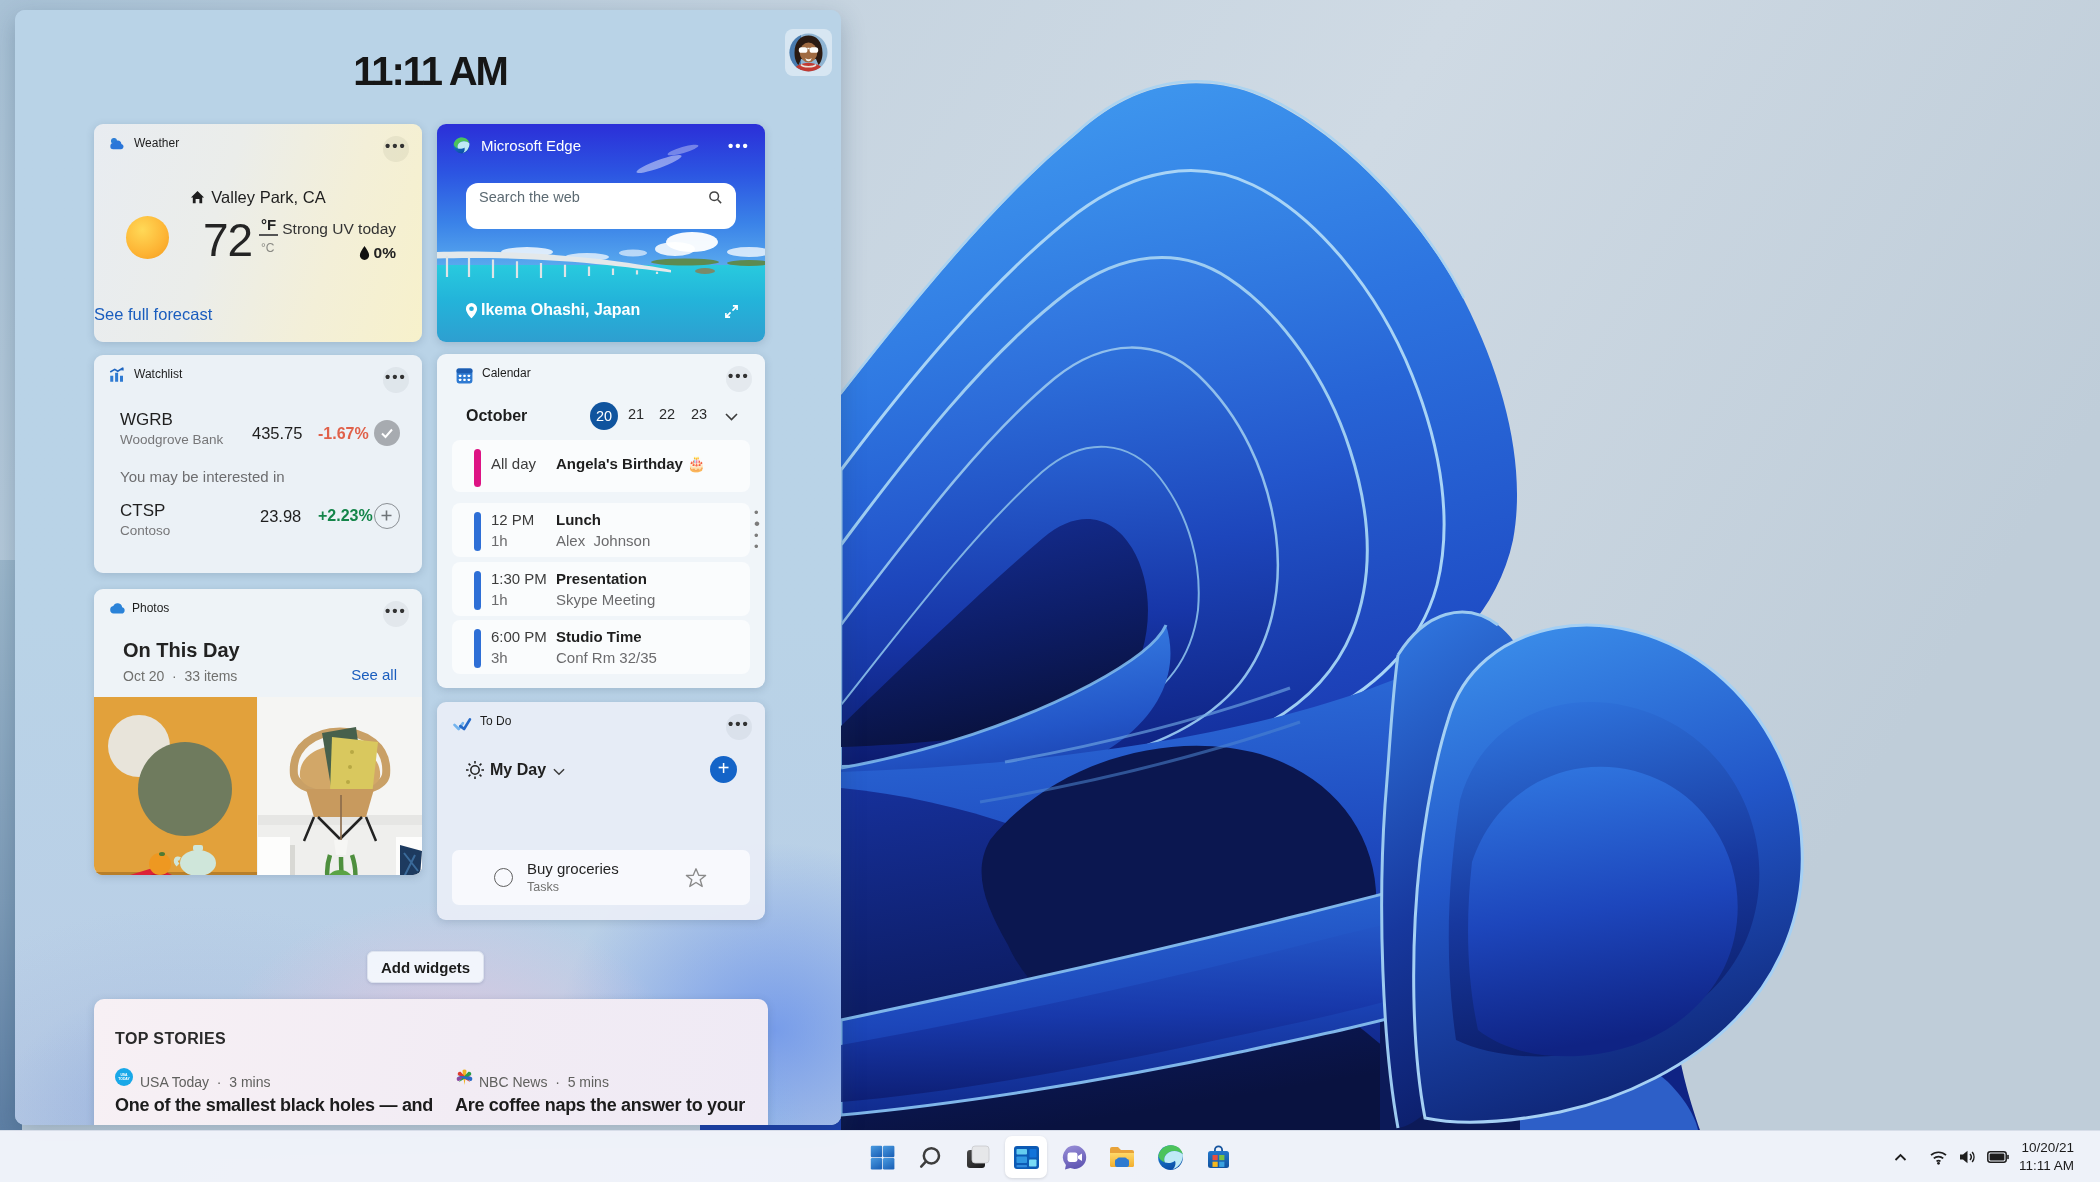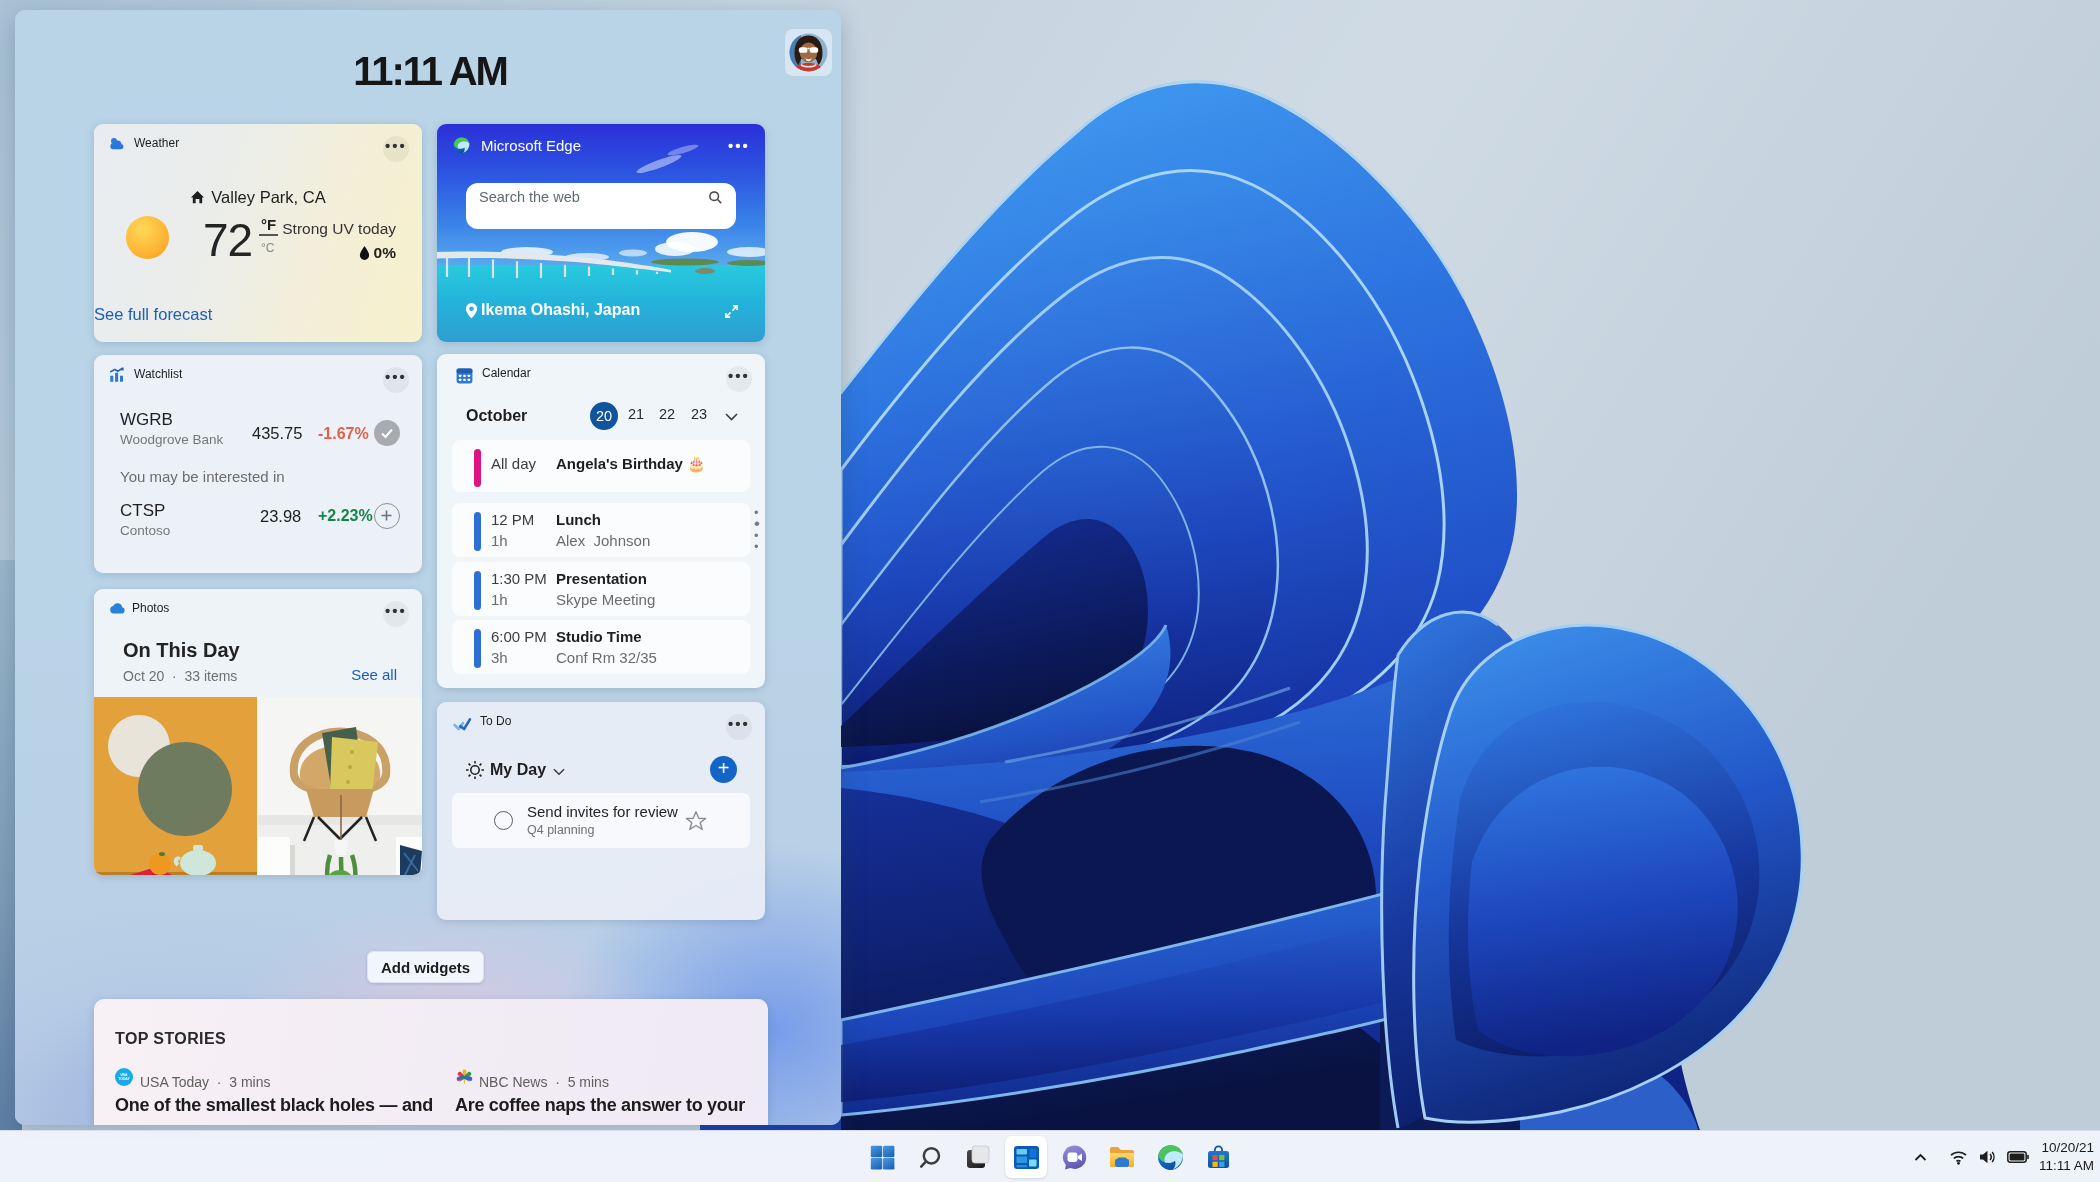--- a/index.html
+++ b/index.html
@@ -2,21 +2,21 @@
 <html><head><meta charset="utf-8"><style>
 html,body{margin:0;padding:0}
 body{width:2100px;height:1182px;overflow:hidden;position:relative;font-family:"Liberation Sans",sans-serif;background:#c6d4df}
 #wall{position:absolute;left:0;top:0;width:2100px;height:1182px}
 
 #taskbar{position:absolute;left:0;top:1130px;width:2100px;height:52px;background:rgba(239,243,250,.97);border-top:1px solid rgba(200,208,222,.6);box-sizing:border-box}
 .ticons{position:absolute;left:858px;top:0;height:52px;display:flex;align-items:center}
 .ticon{width:48px;height:52px;display:flex;align-items:center;justify-content:center;position:relative}
 .thl{position:absolute;left:3px;top:5px;width:42px;height:42px;background:#fff;border-radius:7px;box-shadow:0 1px 3px rgba(0,0,0,.12)}
 .tray{position:absolute;right:0;top:0;height:52px;display:flex;align-items:center}
-.clocktxt{font-size:13.5px;color:#1b1b1b;text-align:right;line-height:1.35;margin:0 6px 0 10px}
+.clocktxt{font-size:13.5px;color:#1b1b1b;text-align:right;line-height:1.35;margin:0 26px 0 10px}
 
 #panel{position:absolute;left:15px;top:10px;width:826px;height:1115px;border-radius:10px;overflow:hidden;
 background:#b9d2e6;box-shadow:0 8px 24px rgba(30,60,90,.28)}
 #panelglow{position:absolute;left:0;top:0;width:100%;height:100%;
 background:
 radial-gradient(340px 250px at 430px 1065px,rgba(233,196,221,.8),rgba(233,196,221,0) 70%),
 radial-gradient(300px 260px at 760px 1020px,rgba(84,130,235,.65),rgba(84,130,235,0) 72%),
 radial-gradient(260px 200px at 600px 1130px,rgba(108,200,240,.55),rgba(108,200,240,0) 75%),
 radial-gradient(500px 380px at 180px 1180px,rgba(150,170,215,.45),rgba(150,170,215,0) 75%),
 radial-gradient(220px 160px at 150px 1100px,rgba(110,150,220,.35),rgba(110,150,220,0) 75%),
@@ -481,24 +481,24 @@
           <path d="M17 17 L19 19"></path>
           <path d="M19 5 L17 7"></path>
           <path d="M5 19 L7 17"></path>
         </g>
       </svg>
 <div class="myday">My Day</div>
 <svg width="12" height="8" viewBox="0 0 13 8" style="position:absolute;left:116px;top:66px">
         <path d="M1 1 L6.5 6.5 L12 1" stroke="#3c3c3c" stroke-width="1.6" fill="none"></path>
       </svg>
 <div class="plus">+</div>
-<div class="task" style="top:91px">
+<div class="task" style="top:148px">
         <div class="ring"></div>
-        <div class="t1">Send invites for review</div>
-        <div class="t2">Q4 planning</div>
+        <div class="t1">Buy groceries</div>
+        <div class="t2">Tasks</div>
 <svg width="22" height="21" viewBox="0 0 24 23" style="position:absolute;right:43px;top:17px">
           <path d="M12 2 L15 9 L22.5 9.3 L16.6 14 L18.8 21.3 L12 17 L5.2 21.3 L7.4 14 L1.5 9.3 L9 9 Z" fill="none" stroke="#8a8a8a" stroke-width="1.5" stroke-linejoin="round"></path>
         </svg>
       </div>
 </div>
 
 <div id="addw">Add widgets</div>
 
 <div id="wNews" class="card">
 <div class="hd">TOP STORIES</div>

